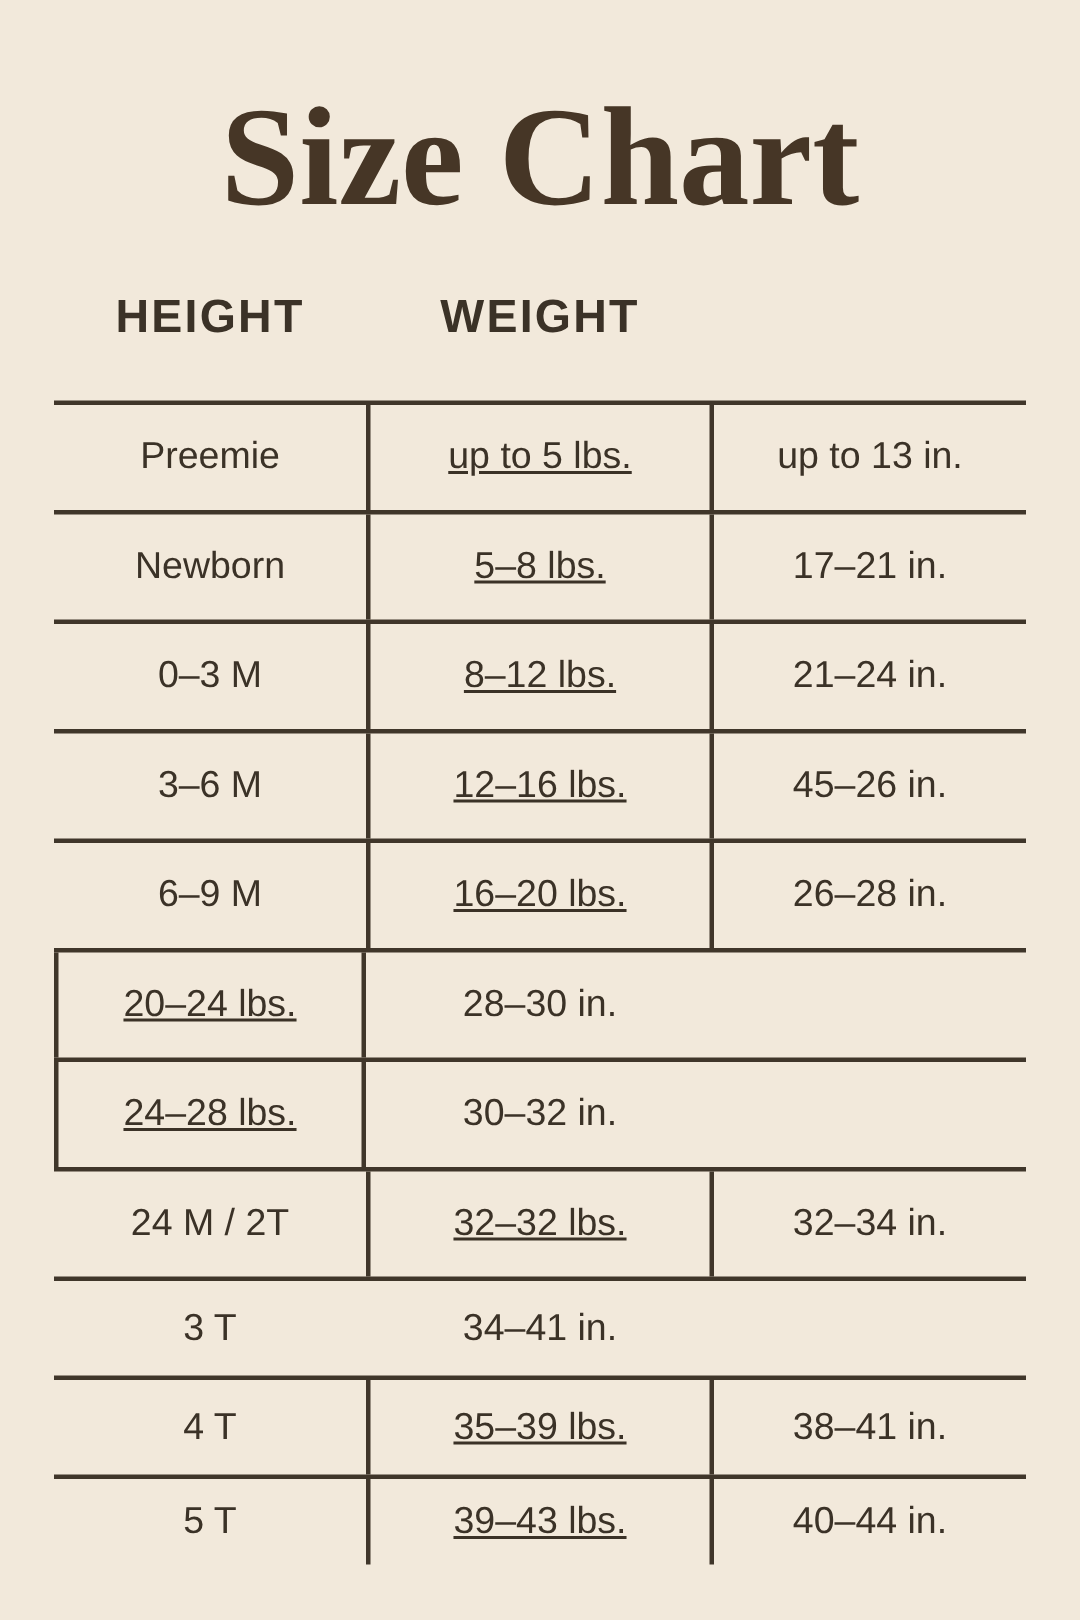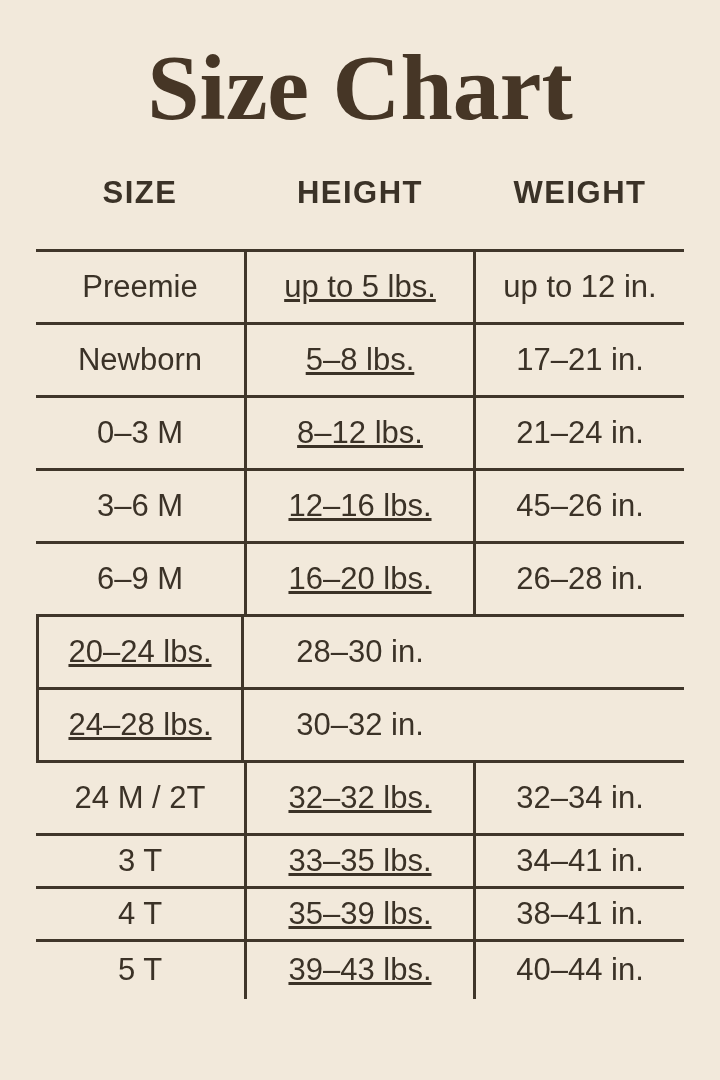--- a/index.html
+++ b/index.html
@@ -17,21 +17,21 @@
     font-family: "Liberation Sans", sans-serif;
     color: var(--ink);
     overflow: hidden;
   }
   .page {
     width: 720px;
     height: 1080px;
   }
   .title {
     margin: 0;
-    padding-top: 38px;
+    padding-top: 56px;
     text-align: center;
     font-family: "Liberation Serif", serif;
     font-weight: 700;
     font-size: 94px;
     line-height: 1.05;
     color: var(--title);
     letter-spacing: 0px;
   }
   .table {
     width: 648px;
@@ -49,53 +49,52 @@
     font-size: 31px;
     letter-spacing: 1.5px;
     color: var(--ink);
   }
   .tr {
     display: grid;
     grid-template-columns: 208px 232px 208px;
     border-top: 3px solid var(--line);
     height: 73px;
   }
-  .tr:nth-child(n+9) { height: 53px; }
+  .tr:nth-child(n+9) { height: 66px; }
   .tr:last-child { height: 60px; }
   .td {
     display: flex;
     align-items: center;
     justify-content: center;
-    font-size: 31px;
+    font-size: 25px;
     color: var(--ink);
     white-space: nowrap;
   }
   .td-weight {
     border-left: 3px solid var(--line);
     border-right: 3px solid var(--line);
     text-decoration: underline;
   }
 </style>
 </head>
 <body>
 
 <div class="page">
   <h1 class="title">Size Chart</h1>
 
   <div class="table">
     <div class="thead">
-      <div class="th">SIZE</div>
       <div class="th">HEIGHT</div>
       <div class="th">WEIGHT</div>
     </div>
     <div class="tbody" id="tbody">
   <div class="tr">
     <div class="td td-size">Preemie</div>
     <div class="td td-weight">up to 5 lbs.</div>
-    <div class="td td-height">up to 12 in.</div>
+    <div class="td td-height">up to 13 in.</div>
   </div>
 
   <div class="tr">
     <div class="td td-size">Newborn</div>
     <div class="td td-weight">5–8 lbs.</div>
     <div class="td td-height">17–21 in.</div>
   </div>
 
   <div class="tr">
     <div class="td td-size">0–3 M</div>
@@ -126,21 +125,20 @@
   </div>
 
   <div class="tr">
     <div class="td td-size">24 M / 2T</div>
     <div class="td td-weight">32–32 lbs.</div>
     <div class="td td-height">32–34 in.</div>
   </div>
 
   <div class="tr">
     <div class="td td-size">3 T</div>
-    <div class="td td-weight">33–35 lbs.</div>
     <div class="td td-height">34–41 in.</div>
   </div>
 
   <div class="tr">
     <div class="td td-size">4 T</div>
     <div class="td td-weight">35–39 lbs.</div>
     <div class="td td-height">38–41 in.</div>
   </div>
 
   <div class="tr">

